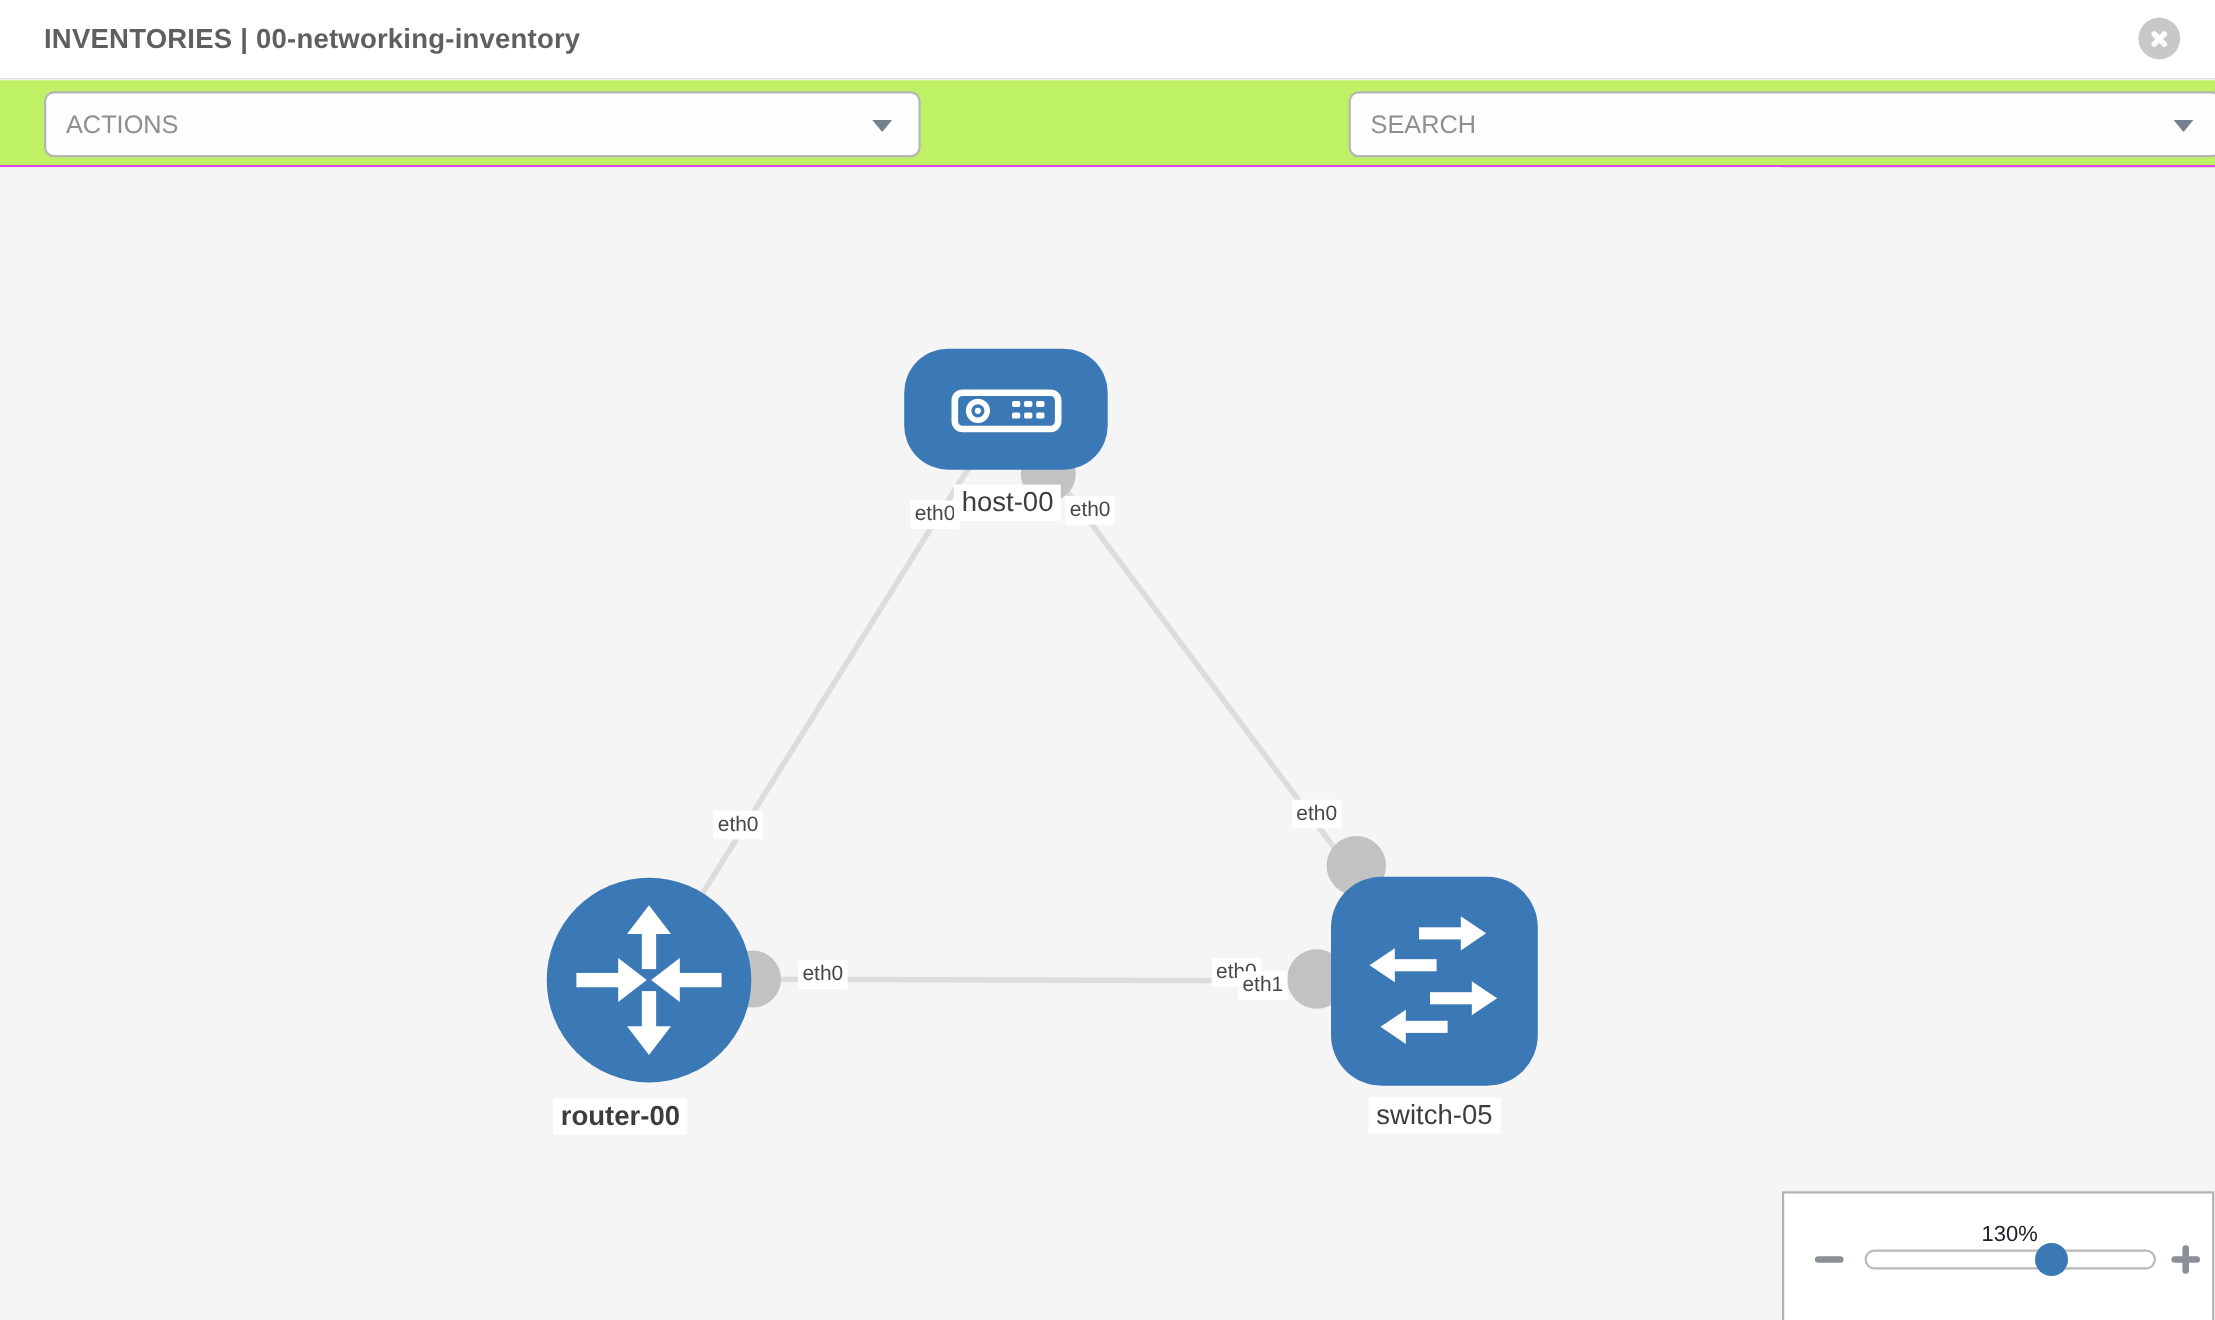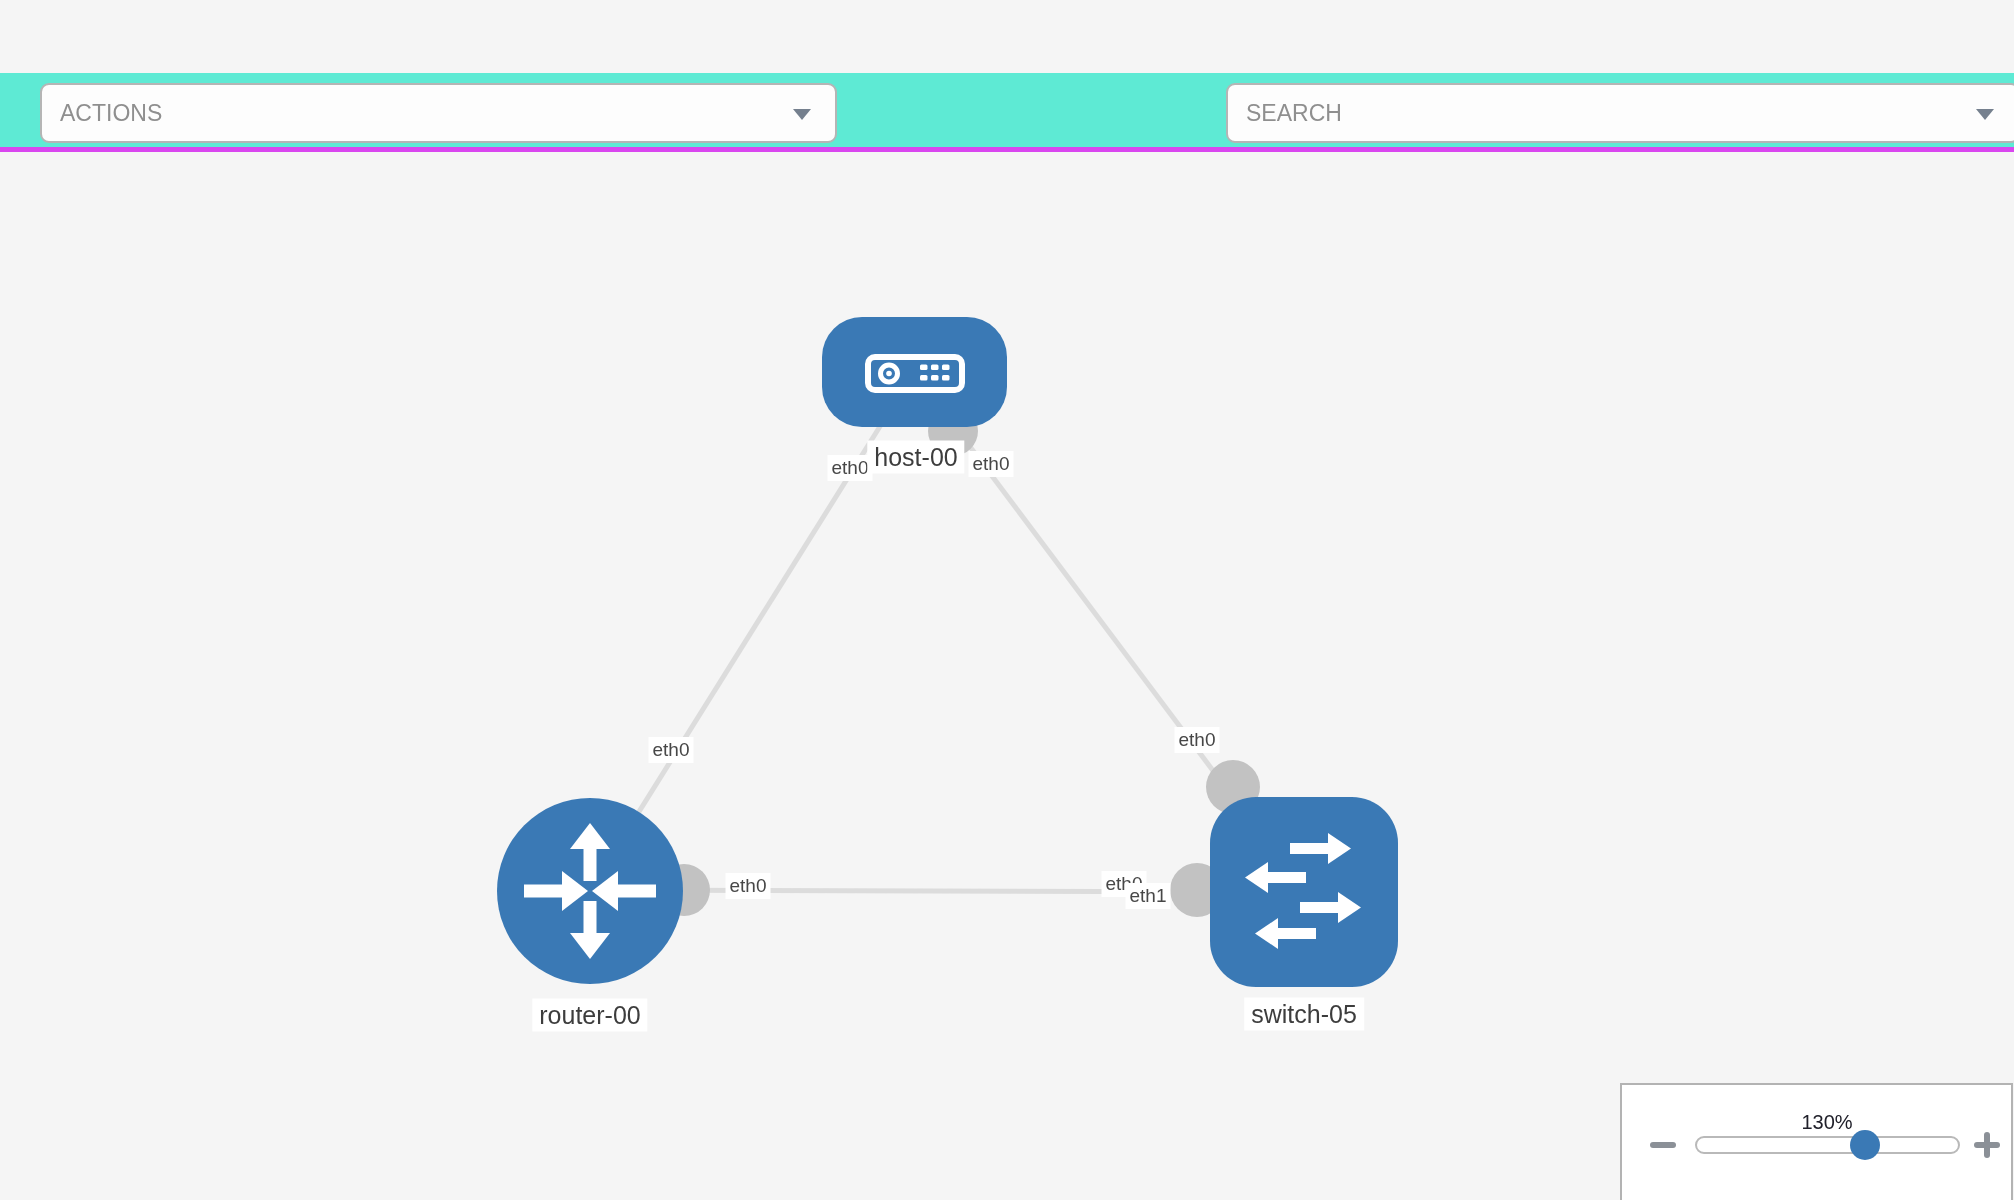--- a/index.html
+++ b/index.html
@@ -26,21 +26,21 @@
   .close-btn .bar {
     position:absolute; left:10px; top:17px; width:18px; height:5px;
     background:#ffffff; border-radius:2.5px;
   }
   .close-btn .bar.a { transform:rotate(45deg); }
   .close-btn .bar.b { transform:rotate(-45deg); }
 
   
   .toolbar {
     position:absolute; left:0; top:73px; width:2014px; height:79px;
-    background:#5eead4; border-bottom:5px solid #d946ef;
+    background:#bef264; border-bottom:2px solid #d946ef;
   }
   .dropdown {
     position:absolute; top:10px; height:60px;
     background:#fdfdfd; border:2px solid #b5b5b5; border-radius:9px;
     cursor:pointer;
   }
   .dropdown .dd-label {
     position:absolute; left:18px; top:0; height:56px; line-height:56px;
     font-size:23px; color:#8f8f8f;
   }
@@ -103,20 +103,29 @@
   .zoom-thumb {
     position:absolute; left:228px; top:45px; width:30px; height:30px;
     border-radius:50%; background:#3a79b5; cursor:grab; z-index:2;
   }
 </style>
 </head>
 <body>
 
 <div id="app">
 
+  <div class="header">
+    <div class="page-title">INVENTORIES | 00-networking-inventory</div>
+    <div class="close-btn">
+      <div>
+        <div class="bar a"></div>
+          <div class="bar b"></div>
+      </div>
+    </div>
+  </div>
 
   <div class="toolbar">
     <div class="dropdown dd-actions">
       <span class="dd-label">ACTIONS</span>
       <span class="caret"></span>
     </div>
 
     <div class="tool-icon tool-wrench">
       <svg width="34" height="34" viewBox="0 0 34 34">
         <g transform="rotate(45 17 17)">
@@ -207,21 +216,21 @@
 
     <div class="iface-label" style="left:850px;  top:316px;">eth0</div>
     <div class="iface-label" style="left:671px;  top:598px;">eth0</div>
     <div class="iface-label" style="left:991px;  top:312px;">eth0</div>
     <div class="iface-label" style="left:1197px; top:588px;">eth0</div>
     <div class="iface-label" style="left:748px;  top:734px;">eth0</div>
     <div class="iface-label" style="left:1124px; top:732px;">eth0</div>
     <div class="iface-label front" style="left:1148px; top:744px;">eth1</div>
 
     <div class="node-label" style="left:916px;  top:305px;">host-00</div>
-    <div class="node-label" style="left:590px;  top:863px;">router-00</div>
+    <div class="node-label" style="left:564px;  top:863px;font-weight:bold;">router-00</div>
     <div class="node-label" style="left:1304px; top:862px;">switch-05</div>
   </div>
 
   <div class="zoom-panel">
     <div class="zoom-level">130%</div>
     <div class="zoom-minus">
       <div class="h"></div>
     </div>
     <div class="zoom-track"></div>
     <div class="zoom-thumb"></div>

